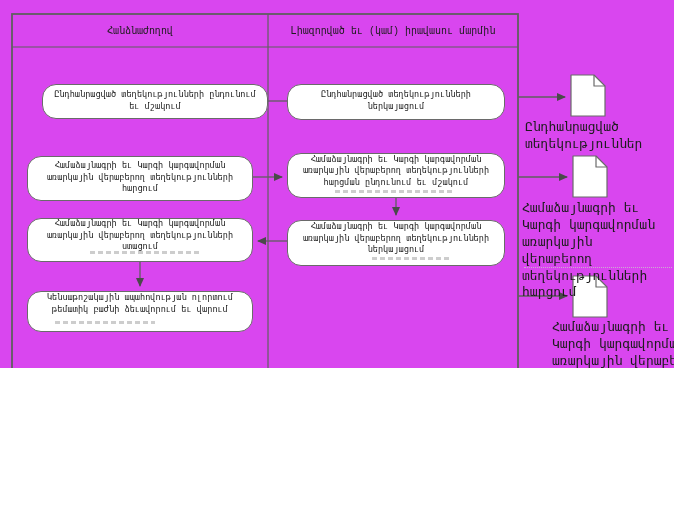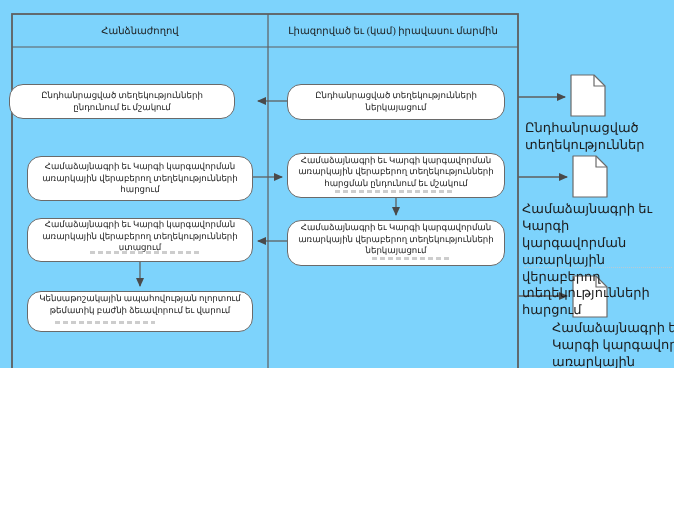--- a/index.html
+++ b/index.html
@@ -1,18 +1,18 @@
 <!DOCTYPE html>
 <html><head>
 <meta charset="utf-8">
 <style>
   html,body{margin:0;padding:0;background:#ffffff;}
   .canvas{
-    position:relative;width:674px;height:368px;background:#7dd3fc;overflow:hidden;
-    font-family:Liberation Serif, serif;color:#1c1c1c;
+    position:relative;width:674px;height:368px;background:#d946ef;overflow:hidden;
+    font-family:Liberation Mono, monospace;color:#1c1c1c;
   }
   .canvas svg.overlay{position:absolute;left:0;top:0;width:674px;height:508px;}
   .lane-header{
     position:absolute;display:flex;align-items:center;justify-content:center;
     text-align:center;font-size:10px;color:#1c1c1c;
   }
   .pbox{
     position:absolute;display:flex;align-items:center;justify-content:center;
     text-align:center;font-size:8.6px;line-height:1.35;
     border:1.2px solid #6a6a6a;border-radius:14px;background:#ffffff;
@@ -94,21 +94,21 @@
     </g>
   </svg>
 
   <div class="lane-header" style="left:12px;top:14px;width:256px;height:33px;">
     <span>Հանձնաժողով</span>
   </div>
   <div class="lane-header" style="left:268px;top:14px;width:250px;height:33px;">
     <span>Լիազորված եւ (կամ) իրավասու մարմին</span>
   </div>
 
-  <div class="pbox" style="left:9px;top:84px;width:226px;height:35px;">
+  <div class="pbox" style="left:42px;top:84px;width:226px;height:35px;">
     <span>Ընդհանրացված տեղեկությունների ընդունում եւ մշակում</span>
   </div>
   <div class="pbox" style="left:27px;top:156px;width:226px;height:45px;">
     <span>Համաձայնագրի եւ Կարգի կարգավորման առարկային վերաբերող տեղեկությունների հարցում</span>
   </div>
   <div class="pbox" style="left:27px;top:218px;width:226px;height:44px;padding-bottom:10px;">
     <span>Համաձայնագրի եւ Կարգի կարգավորման առարկային վերաբերող տեղեկությունների ստացում</span>
   </div>
   <div class="pbox" style="left:27px;top:291px;width:226px;height:41px;padding-bottom:16px;">
     <span>Կենսաթոշակային ապահովության ոլորտում թեմատիկ բաժնի ձեւավորում եւ վարում</span>

